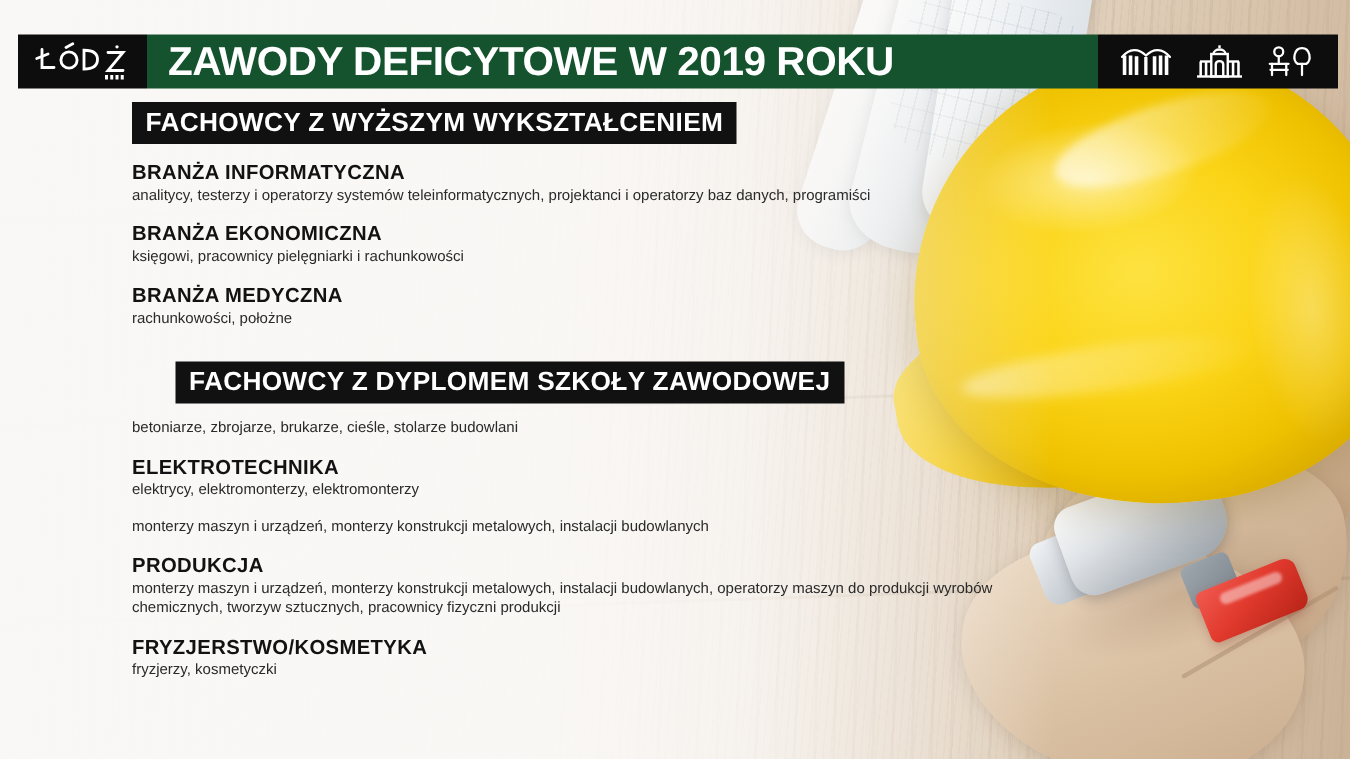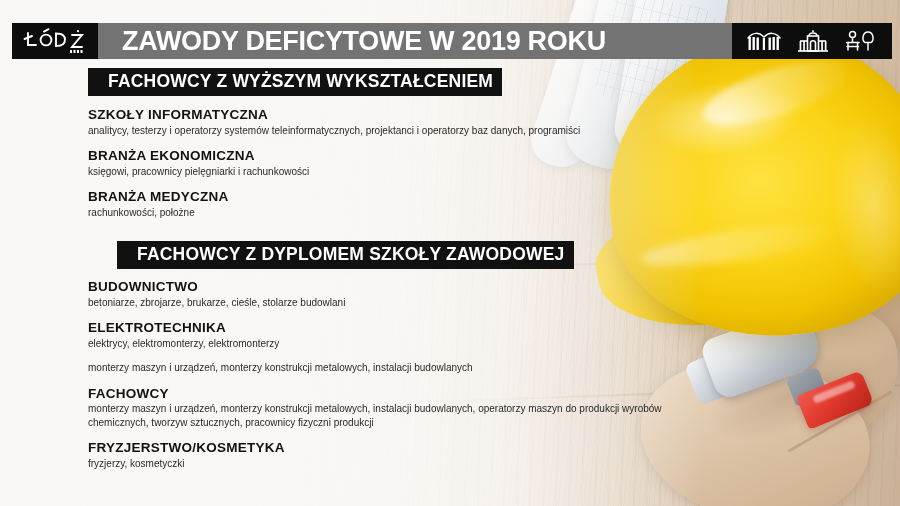--- a/index.html
+++ b/index.html
@@ -251,24 +251,24 @@
     background: #0d0d0d;
     display: flex;
     align-items: center;
     justify-content: center;
     flex: 0 0 auto;
   }
   .logo-box svg { display:block; }
 
   .title-box {
     flex: 1 1 auto;
-    background: #737373;
+    background: #14532d;
     display: flex;
     align-items: center;
-    padding-left: 24px;
+    padding-left: 14px;
     text-align: right;
   }
   .title-text {
     color: #ffffff;
     font-size: 27px;
     font-weight: bold;
     letter-spacing: -0.3px;
     white-space: nowrap;
     font-family: "Liberation Sans", sans-serif;
   }
@@ -291,21 +291,21 @@
     width: 620px;
   }
 
   .section-banner {
     display: inline-block;
     background: #111111;
     color: #ffffff;
     font-size: 17.5px;
     font-weight: bold;
     letter-spacing: 0.2px;
-    padding: 3px 9px 4px 20px;
+    padding: 3px 9px 4px 9px;
     margin: 0;
     white-space: nowrap;
     font-family: "Liberation Sans", sans-serif;
   }
   .section-banner.second { margin-top: 22px; margin-left: 29px; }
 
   .cat {
     margin-top: 11px;
   }
   .cat.tight { margin-top: 10px; }
@@ -456,54 +456,53 @@
 
     </div>
   </div>
 
   <div class="content">
 
     <div>
       <div class="section-banner">FACHOWCY Z WYŻSZYM WYKSZTAŁCENIEM</div>
 
       <div class="cat">
-        <div class="cat-title">SZKOŁY INFORMATYCZNA</div>
+        <div class="cat-title">BRANŻA INFORMATYCZNA</div>
         <div class="cat-desc">analitycy, testerzy i operatorzy systemów teleinformatycznych, projektanci i operatorzy baz danych, programiści</div>
       </div>
 
       <div class="cat">
         <div class="cat-title">BRANŻA EKONOMICZNA</div>
         <div class="cat-desc">księgowi, pracownicy pielęgniarki i rachunkowości</div>
       </div>
 
       <div class="cat">
         <div class="cat-title">BRANŻA MEDYCZNA</div>
         <div class="cat-desc">rachunkowości, położne</div>
       </div>
     </div>
 
     <div>
       <div class="section-banner second">FACHOWCY Z DYPLOMEM SZKOŁY ZAWODOWEJ</div>
 
       <div class="cat tight">
-        <div class="cat-title">BUDOWNICTWO</div>
         <div class="cat-desc">betoniarze, zbrojarze, brukarze, cieśle, stolarze budowlani</div>
       </div>
 
       <div class="cat">
         <div class="cat-title">ELEKTROTECHNIKA</div>
         <div class="cat-desc">elektrycy, elektromonterzy, elektromonterzy</div>
       </div>
 
       <div class="cat">
         <div class="cat-desc">monterzy maszyn i urządzeń, monterzy konstrukcji metalowych, instalacji budowlanych</div>
       </div>
 
       <div class="cat">
-        <div class="cat-title">FACHOWCY</div>
+        <div class="cat-title">PRODUKCJA</div>
         <div class="cat-desc">monterzy maszyn i urządzeń, monterzy konstrukcji metalowych, instalacji budowlanych, operatorzy maszyn do produkcji wyrobów chemicznych, tworzyw sztucznych, pracownicy fizyczni produkcji</div>
       </div>
 
       <div class="cat">
         <div class="cat-title">FRYZJERSTWO/KOSMETYKA</div>
         <div class="cat-desc">fryzjerzy, kosmetyczki</div>
       </div>
     </div>
 
   </div>

